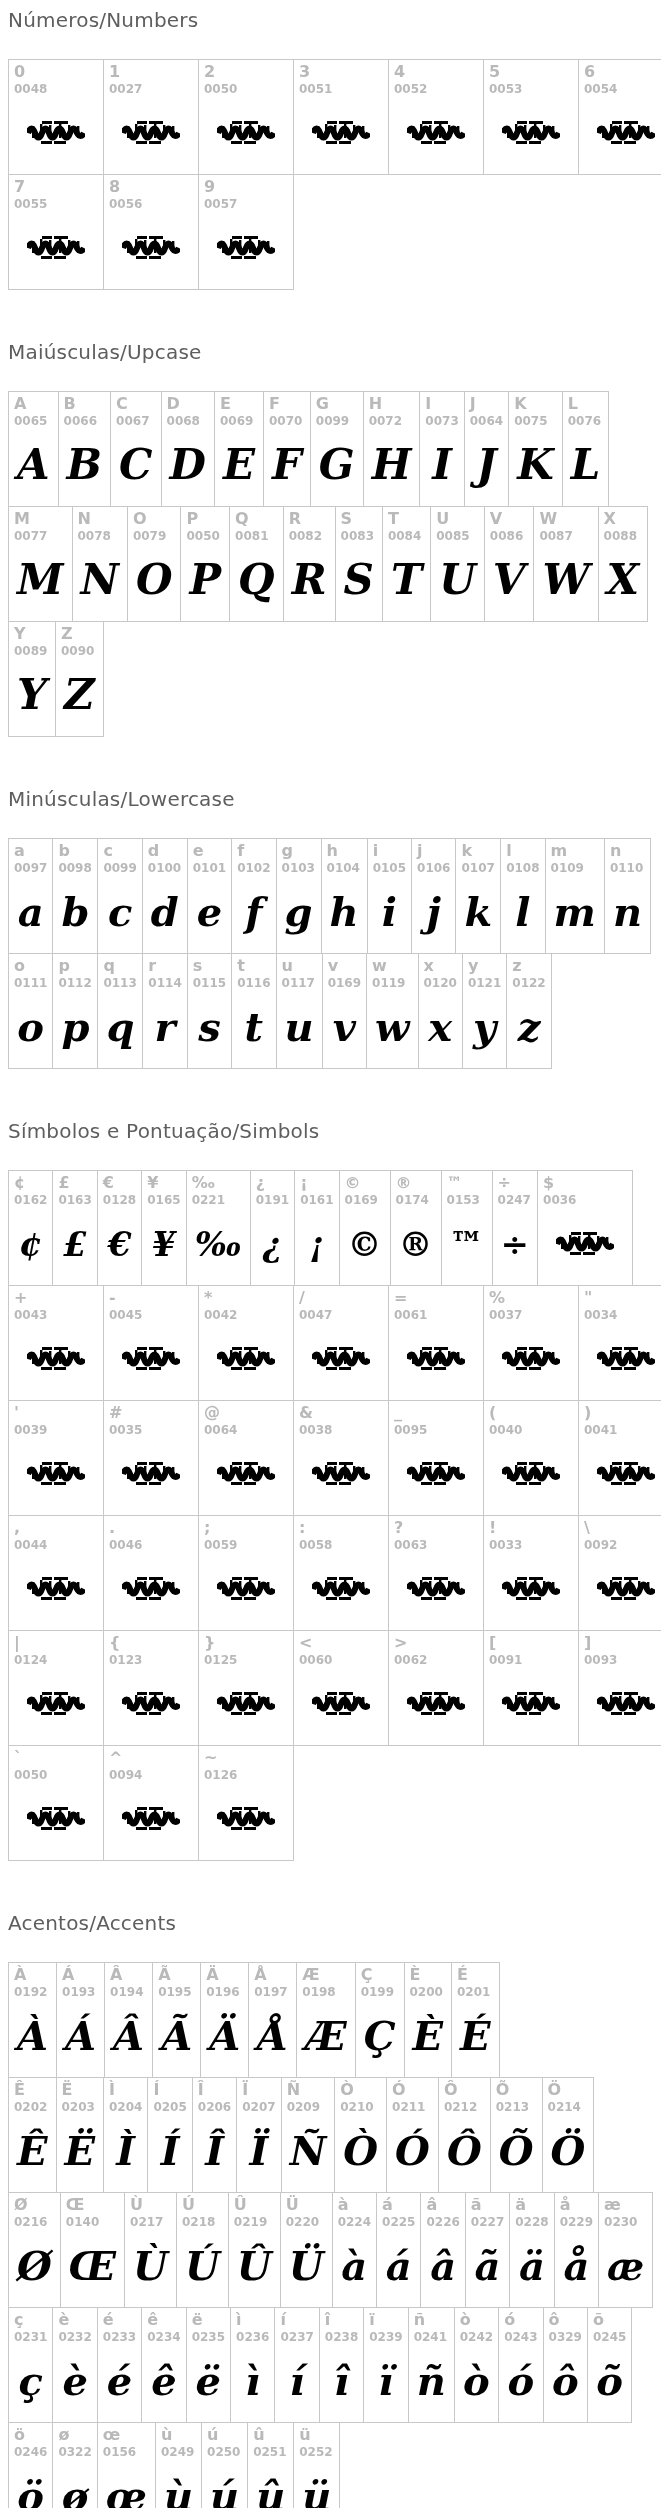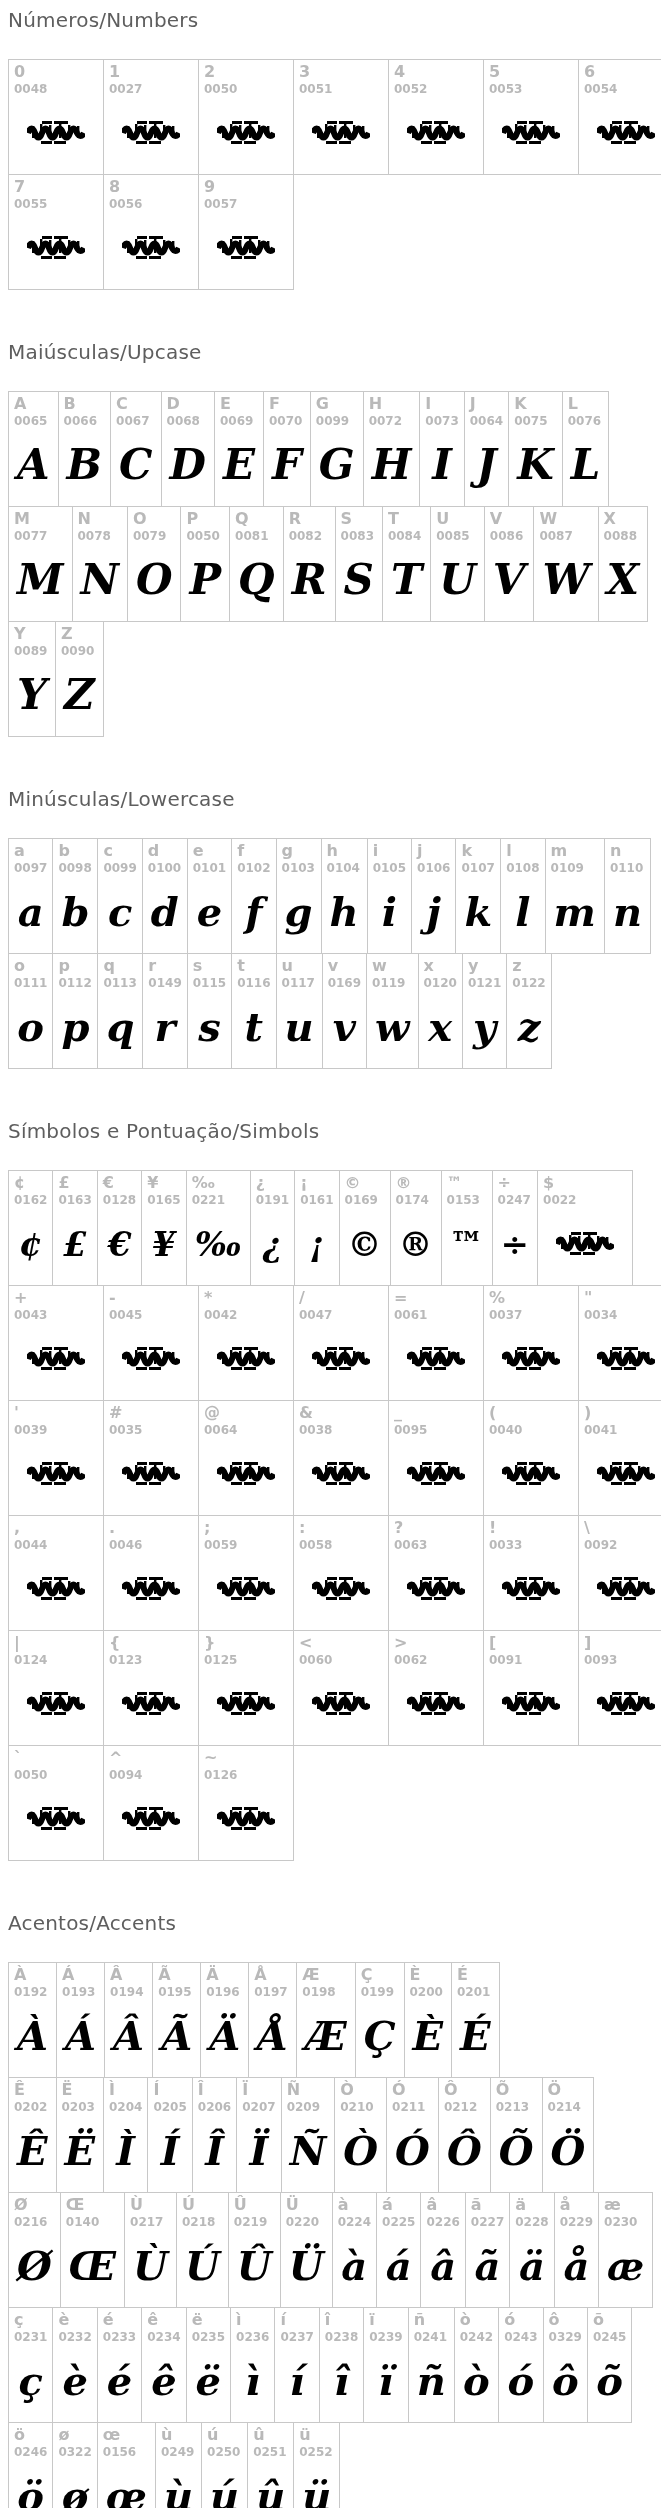--- a/index.html
+++ b/index.html
@@ -585,21 +585,21 @@
         </div>
         <div class="cell">
           <div class="char-label">q</div>
           <div class="code-label">0113</div>
           <div class="glyph-area">
             <div class="glyph" style="font-size: 40px;">q</div>
           </div>
         </div>
         <div class="cell">
           <div class="char-label">r</div>
-          <div class="code-label">0149</div>
+          <div class="code-label">0114</div>
           <div class="glyph-area">
             <div class="glyph" style="font-size: 40px;">r</div>
           </div>
         </div>
         <div class="cell">
           <div class="char-label">s</div>
           <div class="code-label">0115</div>
           <div class="glyph-area">
             <div class="glyph" style="font-size: 40px;">s</div>
           </div>
@@ -730,21 +730,21 @@
         </div>
         <div class="cell">
           <div class="char-label">÷</div>
           <div class="code-label">0247</div>
           <div class="glyph-area">
             <div class="glyph" style="font-size: 34px;">÷</div>
           </div>
         </div>
         <div class="cell">
           <div class="char-label">$</div>
-          <div class="code-label">0022</div>
+          <div class="code-label">0036</div>
           <div class="glyph-area">
             <svg class="stamp" width="58" height="26" viewBox="0 0 58 26" aria-hidden="true">
               <g fill="#000">
                 <rect x="15" y="1" width="10" height="3"></rect>
                 <rect x="27" y="1" width="14" height="3"></rect>
                 <path d="M1 13 C3 7,6 7,8 13 C10 19,13 19,15 13 C17 7,20 7,22 13 C24 19,27 19,29 13 C31 7,34 7,36 13 C38 19,41 19,43 13 C45 7,48 7,50 13 C52 17,55 17,57 13" fill="none" stroke="#000" stroke-width="6"></path>
                 <rect x="5" y="6" width="2.4" height="12"></rect>
                 <rect x="13" y="4" width="2.4" height="14"></rect>
                 <rect x="22" y="5" width="2.4" height="13"></rect>
                 <rect x="32" y="4" width="2.4" height="14"></rect>

